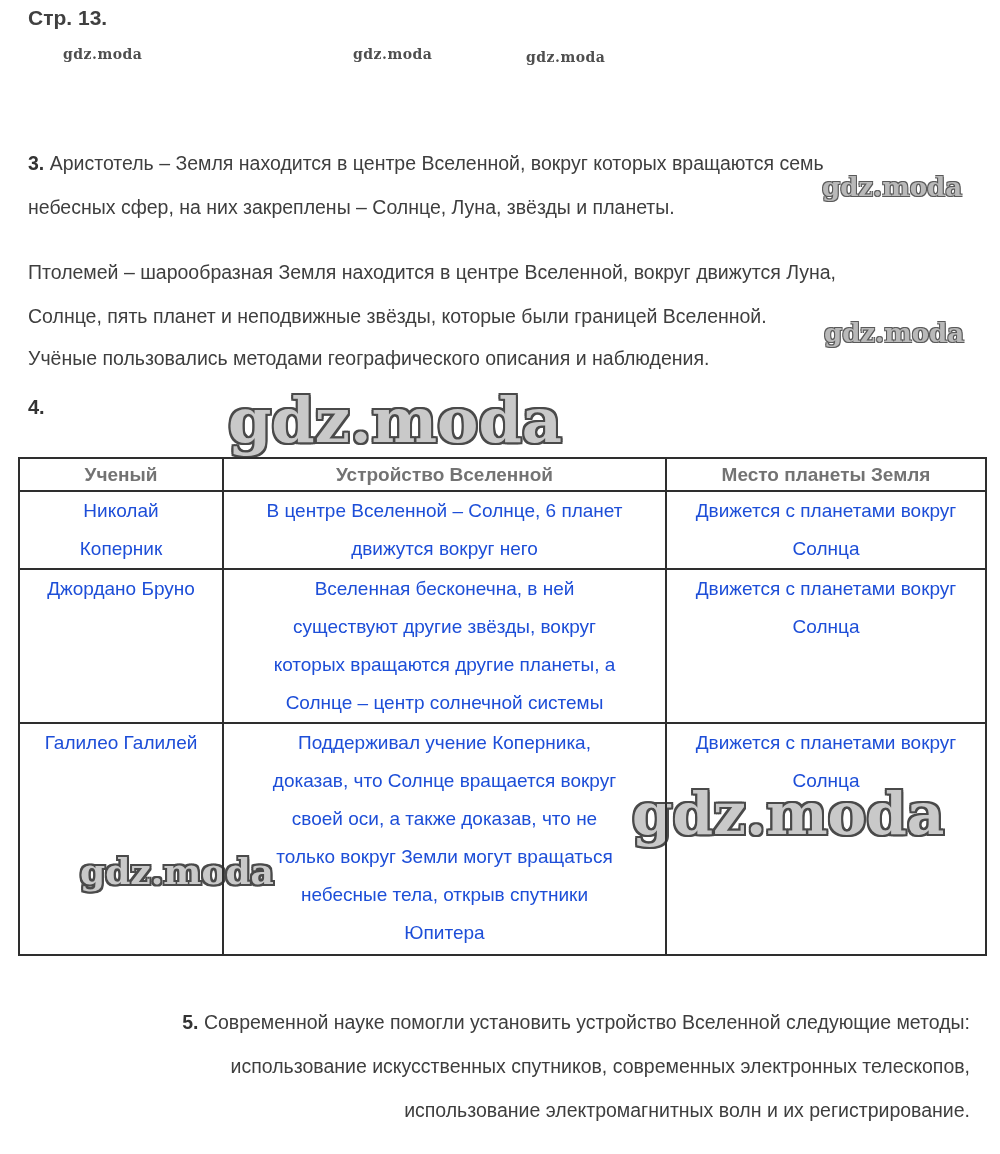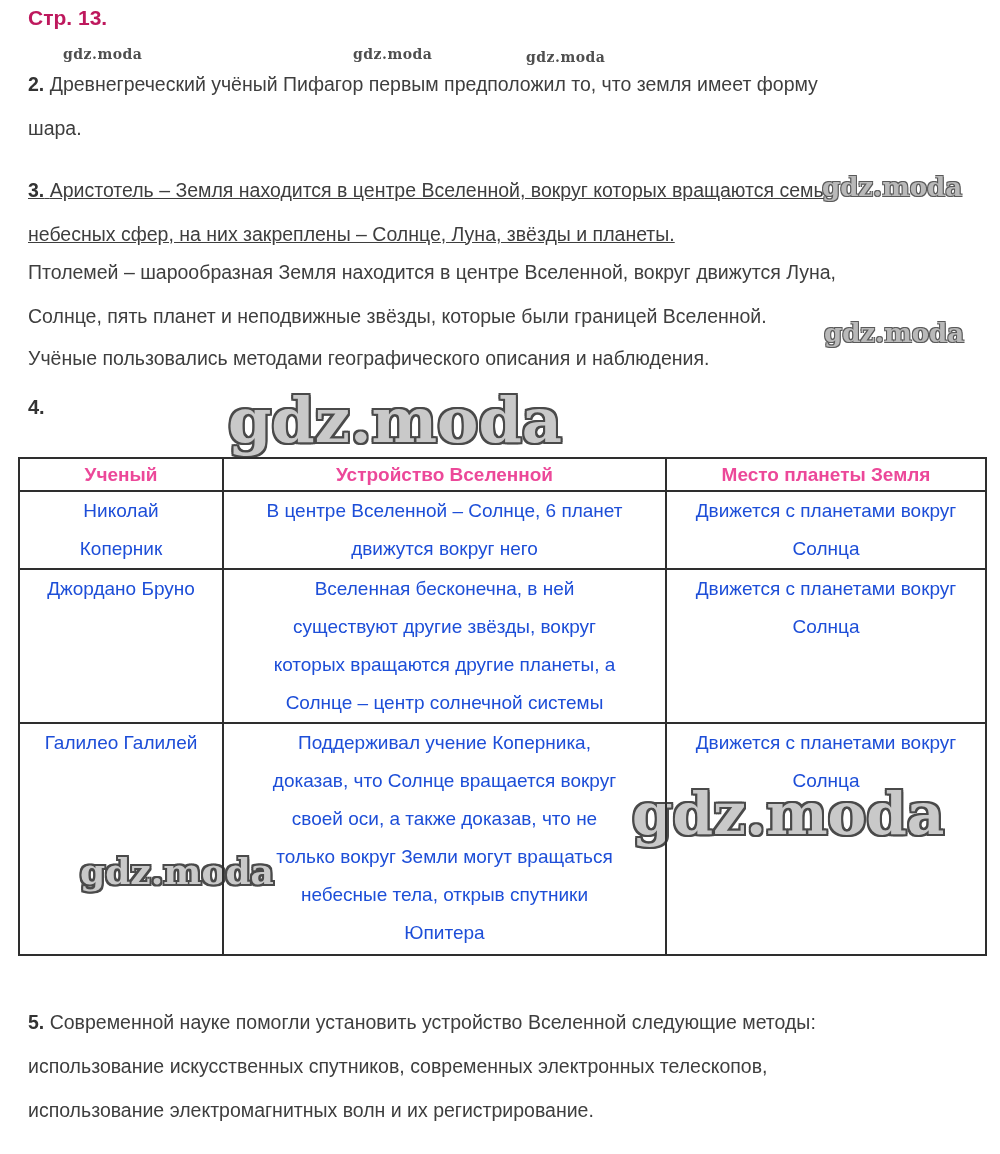--- a/index.html
+++ b/index.html
@@ -8,21 +8,21 @@
     width: 1000px;
     height: 1154px;
     background: #ffffff;
     font-family: "Liberation Sans", sans-serif;
     color: #3e3e3e;
     overflow: hidden;
   }
   .abs { position: absolute; }
   .page-title {
     top: 6px; left: 28px;
-    font-size: 21px; font-weight: bold; color: #be185d;
+    font-size: 21px; font-weight: bold; color: #404040;
   }
   .para {
     left: 28px; right: 30px;
     font-size: 19.5px;
     line-height: 44px;
     white-space: pre-line;
   }
   .para .num { font-weight: bold; color: #333333; }
   .item-num {
     font-size: 20px; font-weight: bold; color: #333333;
@@ -59,21 +59,21 @@
     font-size: 19px;
     color: #1d4ed8;
     padding: 0;
     white-space: pre-line;
     overflow: hidden;
   }
   table.answers th {
     height: 31px;
     line-height: 31px;
     font-weight: bold;
-    color: #ec4899;
+    color: #737373;
     border-radius: 13px;
   }
   table.answers td { line-height: 38px; }
   tr.r1 td { height: 73px; }
   tr.r2 td { height: 151px; border-radius: 23px; }
   tr.r3 td { height: 230px; border-radius: 11px; }
 </style>
 </head>
 <body>
 
@@ -83,24 +83,22 @@
 
   <div class="wm wm-small" style="left:63px; top:46px;">gdz.moda</div>
   <div class="wm wm-small" style="left:353px; top:46px;">gdz.moda</div>
   <div class="wm wm-small" style="left:526px; top:49px;">gdz.moda</div>
   <div class="wm wm-med" style="left:822px; top:172px;">gdz.moda</div>
   <div class="wm wm-med" style="left:824px; top:318px;">gdz.moda</div>
   <div class="wm wm-big" style="left:228px; top:384px; font-size:62px;">gdz.moda</div>
   <div class="wm wm-big" style="left:632px; top:780px; font-size:58px;">gdz.moda</div>
   <div class="wm wm-big" style="left:80px;  top:850px; font-size:36px;">gdz.moda</div>
 
-  <p class="abs para" style="top:42px;"><span class="num">2.</span> <span>Древнегреческий учёный Пифагор первым предположил то, что земля имеет форму
-шара.</span></p>
 
-  <p class="abs para" style="top:148px;text-decoration:underline;"><span class="num">3.</span> <span>Аристотель – Земля находится в центре Вселенной, вокруг которых вращаются семь
+  <p class="abs para" style="top:121px;"><span class="num">3.</span> <span>Аристотель – Земля находится в центре Вселенной, вокруг которых вращаются семь
 небесных сфер, на них закреплены – Солнце, Луна, звёзды и планеты.</span></p>
 
   <p class="abs para" style="top:316px;"><span>Учёные пользовались методами географического описания и наблюдения.</span></p>
 
   <p class="abs para" style="top:230px;"><span>Птолемей – шарообразная Земля находится в центре Вселенной, вокруг движутся Луна,
 Солнце, пять планет и неподвижные звёзды, которые были границей Вселенной.</span></p>
 
   <div class="abs item-num" style="left:28px; top:396px;">4.</div>
 
   <table class="answers">
@@ -139,17 +137,17 @@
 своей оси, а также доказав, что не
 только вокруг Земли могут вращаться
 небесные тела, открыв спутники
 Юпитера</td>
       <td>Движется с планетами вокруг
 Солнца</td>
     </tr>
   </tbody>
     </table>
 
-  <p class="abs para" style="top:980px;"><span class="num">5.</span> <span>Современной науке помогли установить устройство Вселенной следующие методы:
+  <p class="abs para" style="top:980px;text-align:right;"><span class="num">5.</span> <span>Современной науке помогли установить устройство Вселенной следующие методы:
 использование искусственных спутников, современных электронных телескопов,
 использование электромагнитных волн и их регистрирование.</span></p>
 
 </div>
 
 </body></html>

